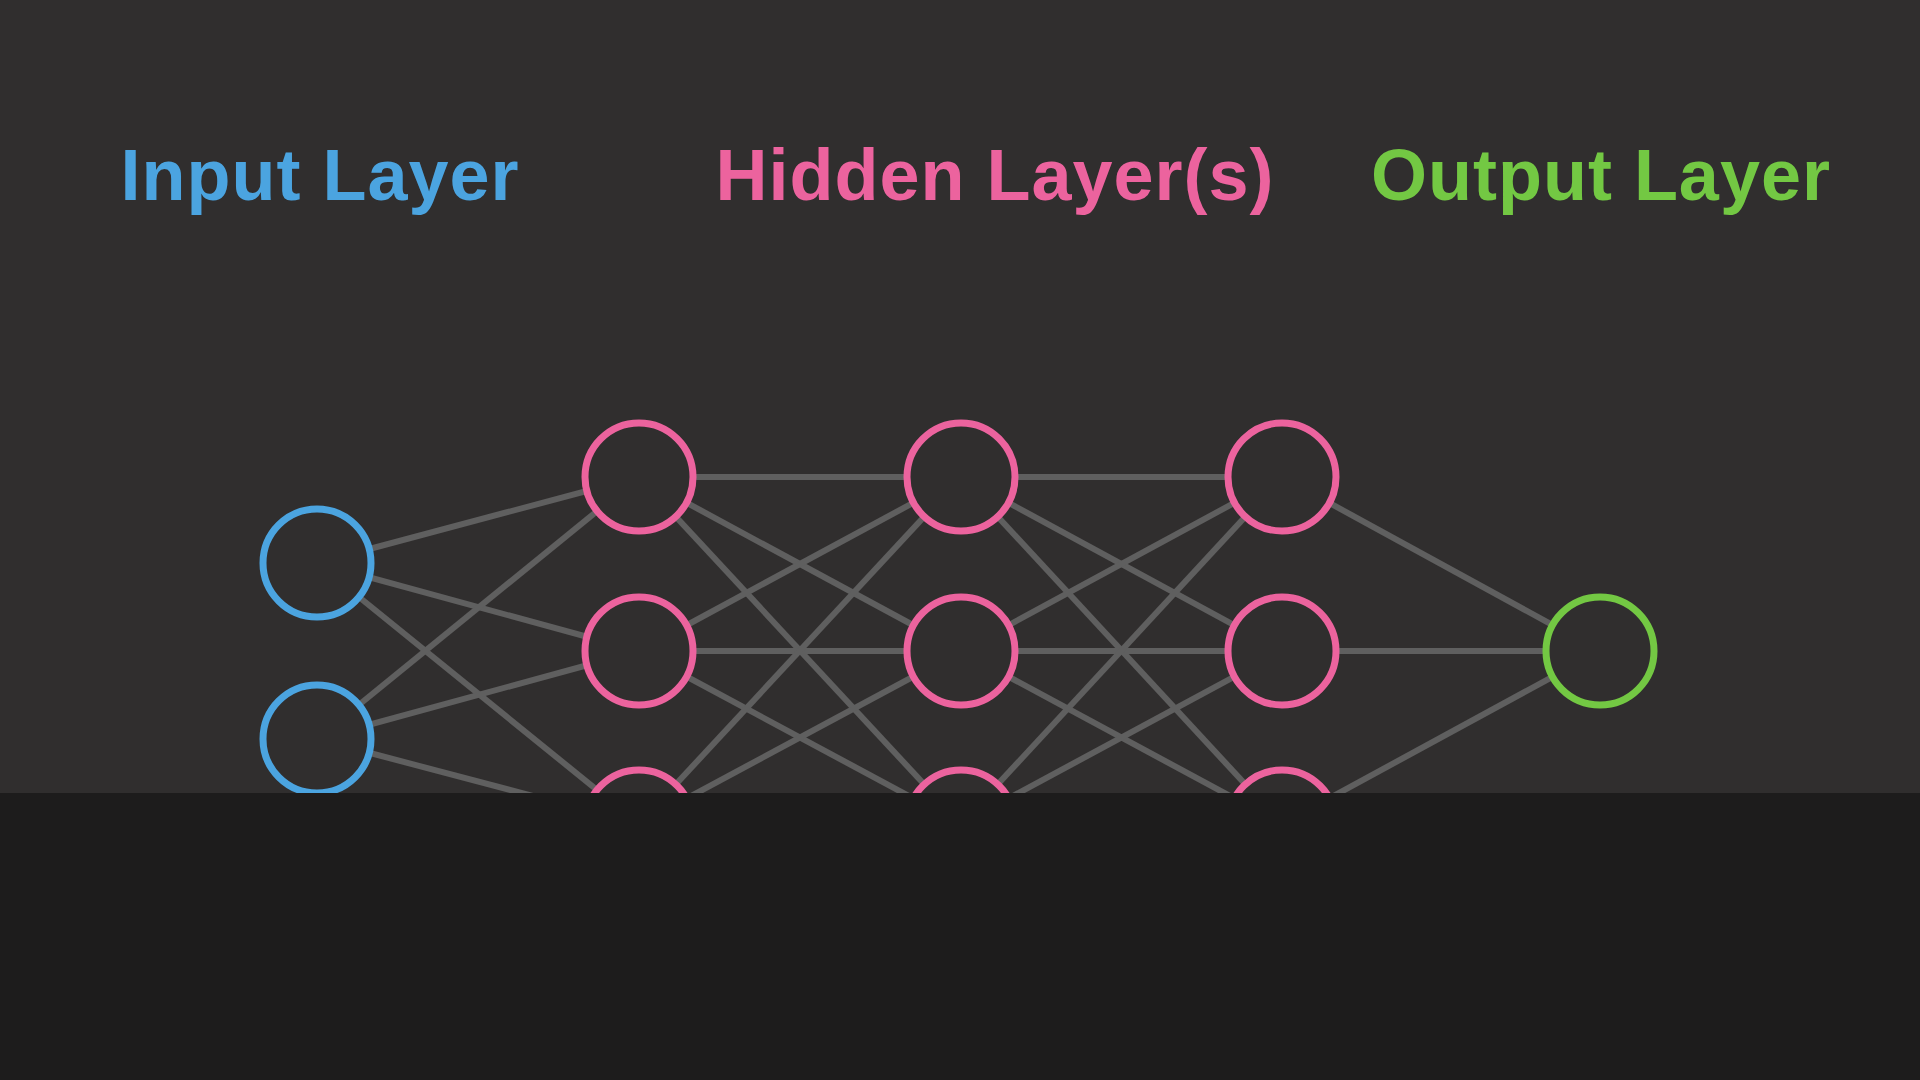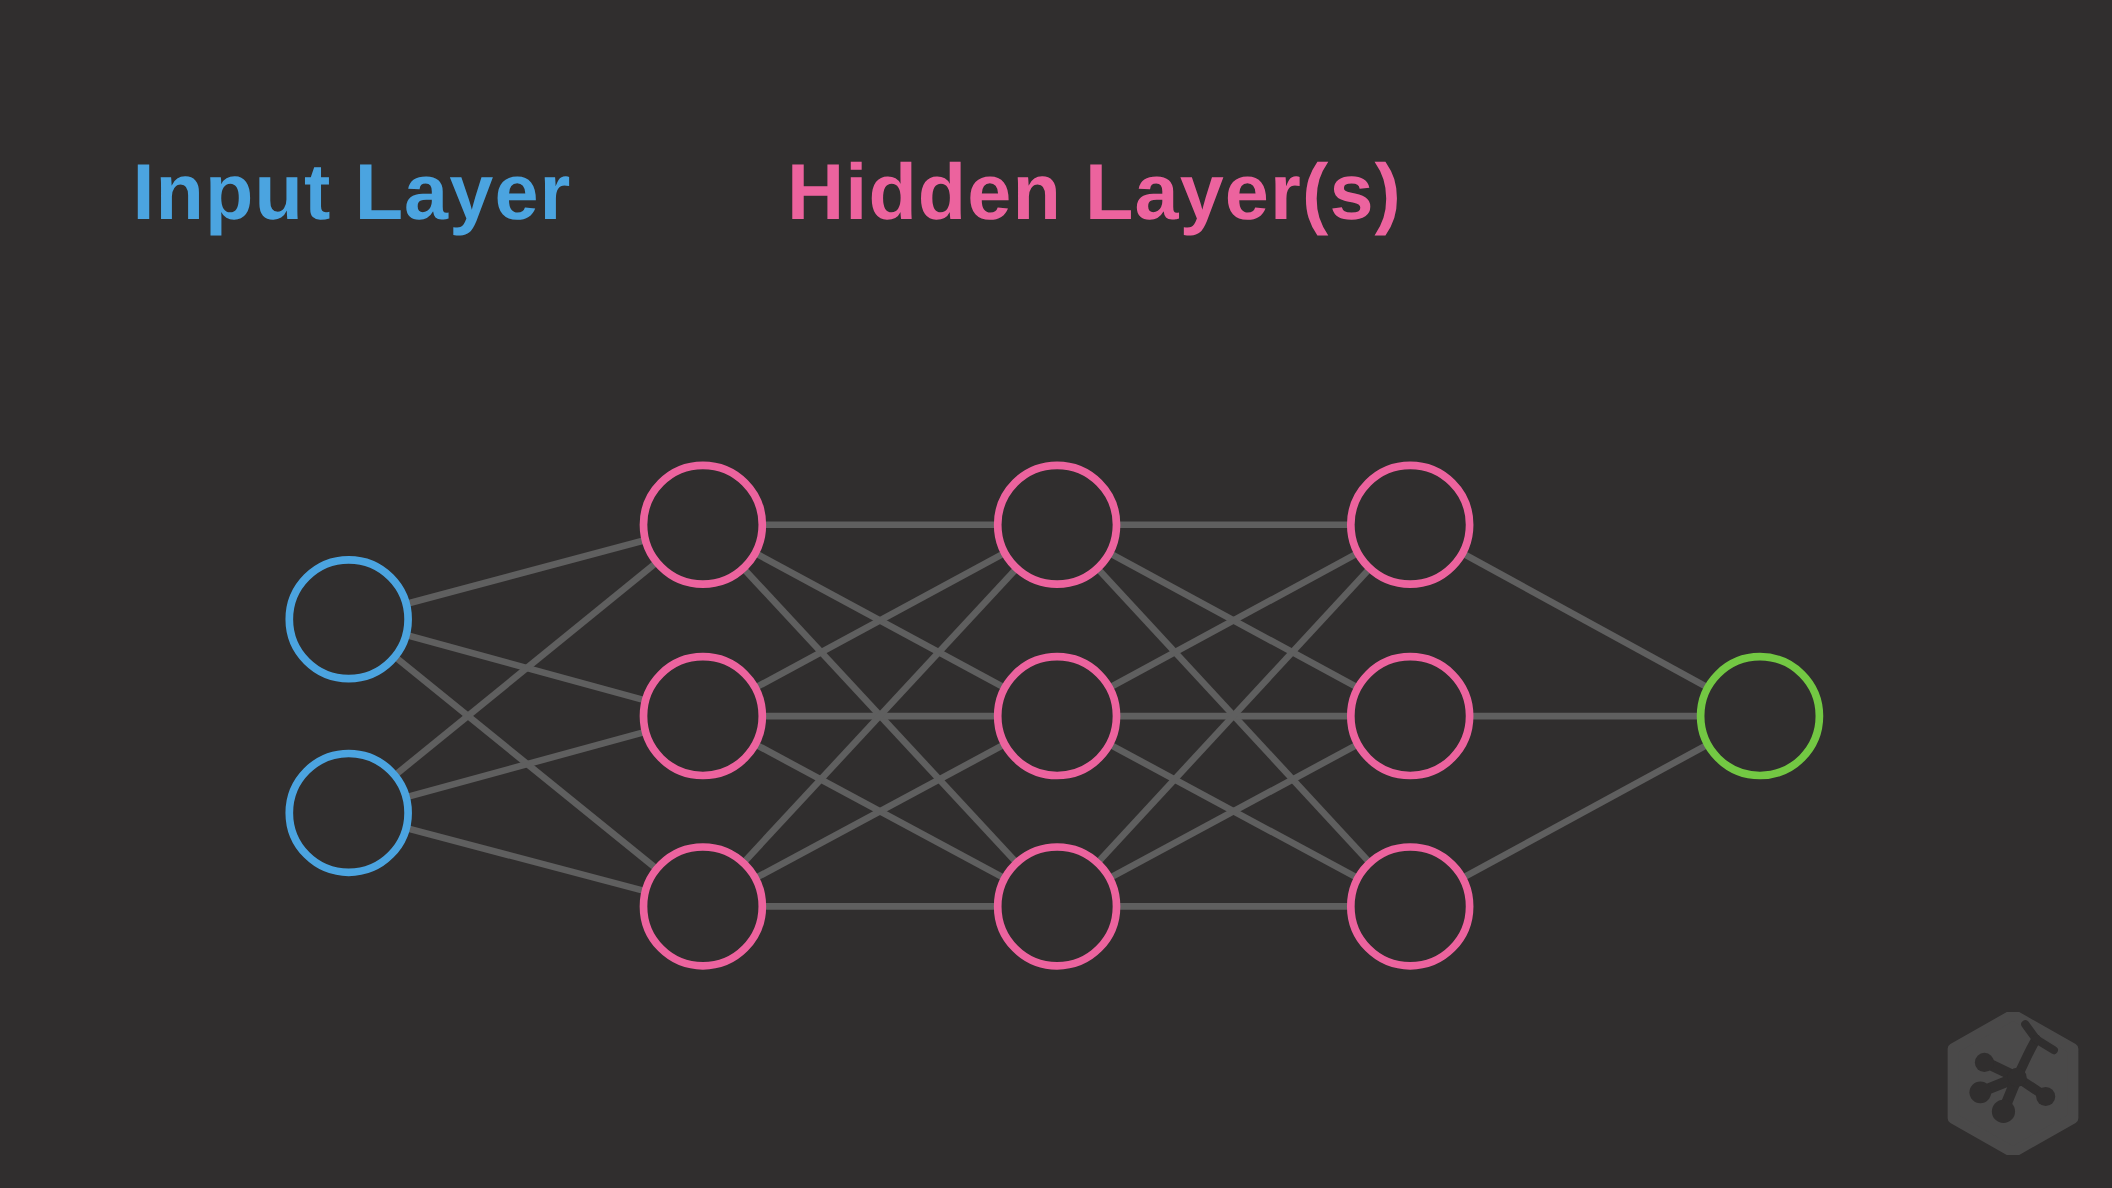--- a/index.html
+++ b/index.html
@@ -3,21 +3,21 @@
 <meta charset="utf-8">
 <style>
   html, body {
     margin: 0;
     padding: 0;
     background: #1d1c1c;
   }
   .stage {
     position: relative;
     width: 1920px;
-    height: 1080px;
+    height: 793px;
     overflow: hidden;
     font-family: "Liberation Sans", "DejaVu Sans", sans-serif;
   }
   .layer-label {
     position: absolute;
     top: 134px;
     transform: translateX(-50%);
     font-size: 72px;
     font-weight: 700;
     letter-spacing: 1px;
@@ -35,20 +35,21 @@
     top: 920px;
   }
 </style>
 </head>
 <body>
 
 <div class="stage" style="background: rgb(48, 46, 46);">
 
   <div class="layer-label" style="color: rgb(75, 164, 224); left: 320px;">Input Layer</div>
   <div class="layer-label" style="color: rgb(236, 99, 158); left: 954px; margin-left: 41px;">Hidden Layer(s)</div>
+  <div class="layer-label" style="color: rgb(115, 200, 67); left: 1601px;">Output Layer</div>
 
   <svg class="network" width="1920" height="1080" viewBox="0 0 1920 1080">
     <g>
         <line x1="317" y1="563" x2="639" y2="477" stroke="#5f5f5f" stroke-width="6"></line>
         <line x1="317" y1="563" x2="639" y2="651" stroke="#5f5f5f" stroke-width="6"></line>
         <line x1="317" y1="563" x2="639" y2="824" stroke="#5f5f5f" stroke-width="6"></line>
         <line x1="317" y1="739" x2="639" y2="477" stroke="#5f5f5f" stroke-width="6"></line>
         <line x1="317" y1="739" x2="639" y2="651" stroke="#5f5f5f" stroke-width="6"></line>
         <line x1="317" y1="739" x2="639" y2="824" stroke="#5f5f5f" stroke-width="6"></line>
         <line x1="639" y1="477" x2="961" y2="477" stroke="#5f5f5f" stroke-width="6"></line>

